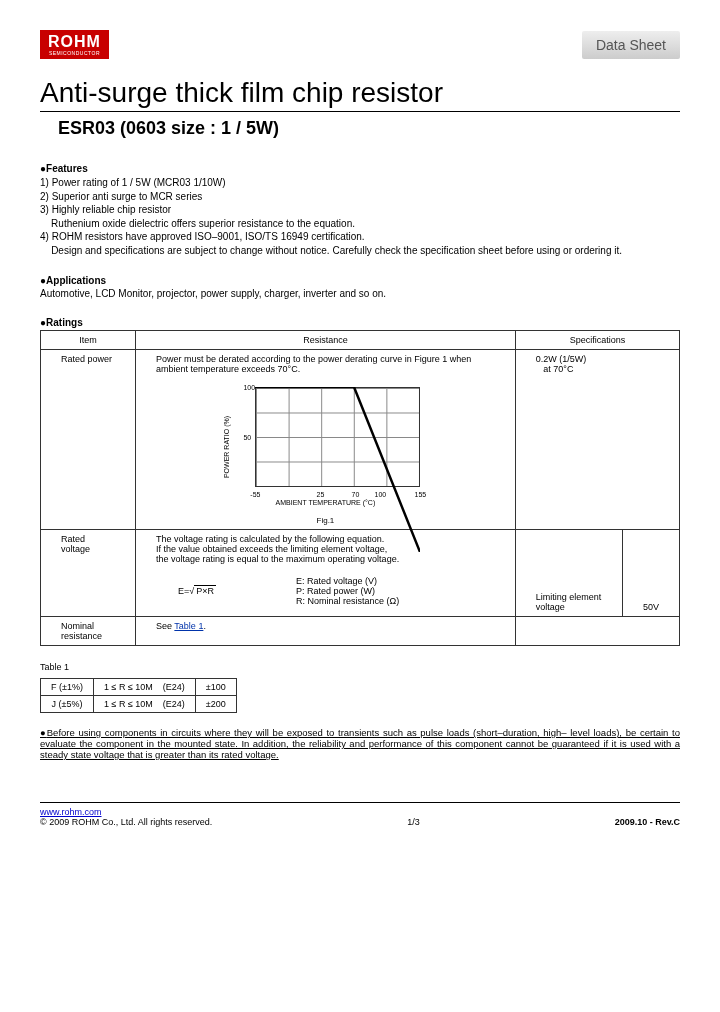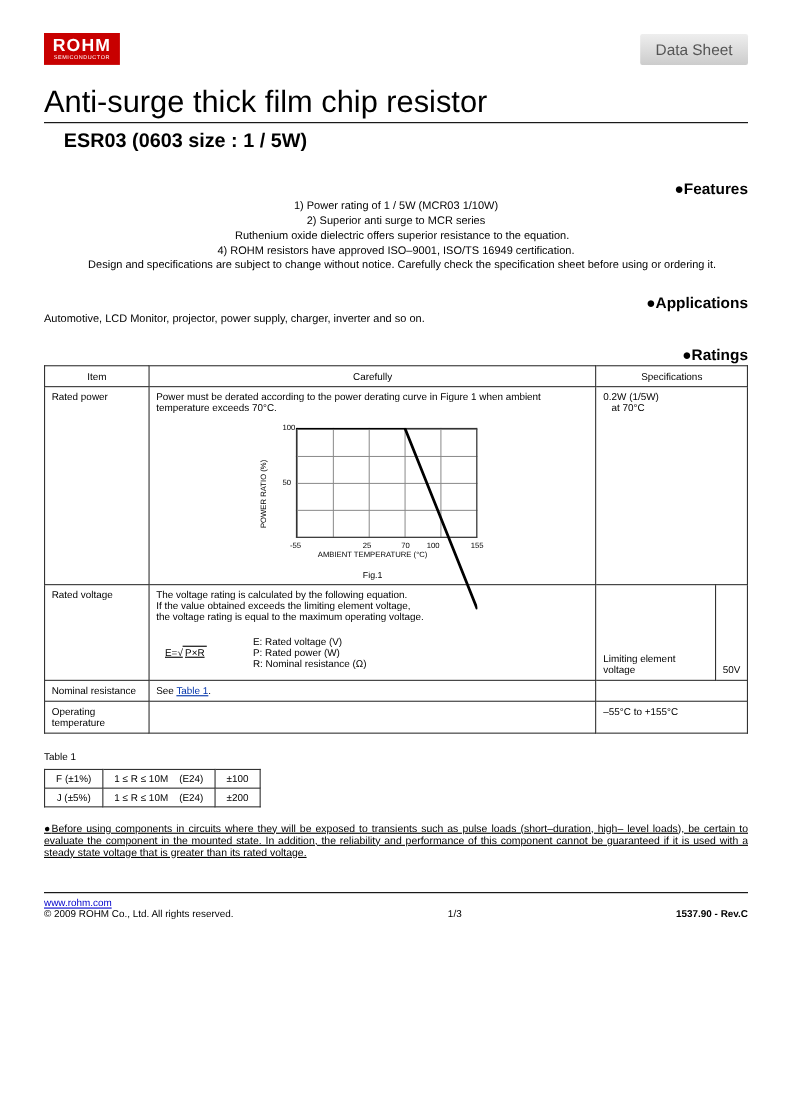--- a/index.html
+++ b/index.html
@@ -6,47 +6,47 @@
   body { font-family: Arial, sans-serif; background: #fff; width: 720px; color: #000; font-size: 10px; }
   .page { padding: 30px 40px 20px 40px; }
   .header-bar { display: flex; align-items: center; margin-bottom: 18px; gap: 31px; }
   .logo-box { background: #c80000; color: #fff; padding: 4px 8px 2px 8px; text-align: center; }
   .logo-main { font-weight: bold; font-size: 16px; letter-spacing: 1px; line-height: 1; }
   .logo-sub { font-size: 5px; letter-spacing: 0.5px; line-height: 1.4; }
   .ds-label { margin-left: auto; background: linear-gradient(to bottom, #eee, #ccc); padding: 6px 14px; font-size: 14px; color: #555; border-radius: 2px; }
   .title { font-size: 28px; font-weight: normal; margin-bottom: 2px; }
   .hr1 { border: none; border-top: 1px solid #000; margin-bottom: 6px; }
   .subtitle { font-size: 18px; font-weight: bold; margin-left: 18px; margin-bottom: 24px; }
-  .sec-head { font-size: 14px; font-weight: bold; margin-bottom: 2px; text-align: right; }
+  .sec-head { font-size: 10px; font-weight: bold; margin-bottom: 2px; }
   .bullet::before { content: "●"; }
-  .features-list { font-size: 10px; line-height: 1.35; margin-bottom: 18px; text-align: center; }
+  .features-list { font-size: 10px; line-height: 1.35; margin-bottom: 18px; }
   .apps { font-size: 10px; margin-bottom: 18px; }
   .ratings-tbl { width: 100%; border-collapse: collapse; font-size: 9px; }
-  .ratings-tbl th, .ratings-tbl td { border: 1px solid #333; padding: 4px 6px; vertical-align: top; }
+  .ratings-tbl th, .ratings-tbl td { border: 1px solid #333; padding: 4px 20px; vertical-align: top; }
   .ratings-tbl th { font-weight: normal; text-align: center; background: #fff; }
   .cond-cell { padding: 6px; }
   .chart-box { width: 200px; height: 130px; margin: 8px auto 4px auto; position: relative; }
   .chart-grid { position: absolute; left: 30px; top: 5px; right: 5px; bottom: 25px; border: 1px solid #333;
     background-size: 20% 25%, 20% 25%;
     background-image: linear-gradient(to right, #888 1px, transparent 1px), linear-gradient(to bottom, #888 1px, transparent 1px);
   }
   .derating-line { position: absolute; left: 30px; top: 5px; right: 5px; bottom: 25px; }
   .y-label { position: absolute; left: -2px; top: 50%; transform: rotate(-90deg) translateX(-50%); transform-origin: left top; font-size: 7px; white-space: nowrap; }
   .x-label { position: absolute; bottom: 6px; left: 0; right: 0; text-align: center; font-size: 7px; }
   .x-tick { position: absolute; bottom: 14px; font-size: 7px; transform: translateX(-50%); }
   .y-tick { position: absolute; left: 18px; font-size: 7px; transform: translateY(-50%); }
   .fig-cap { text-align: center; font-size: 8px; margin-top: 2px; }
   .eqbox { margin-top: 6px; }
-  .eq { display: inline-block; margin-right: 4px; text-decoration: underline; }
+  .eq { display: inline-block; margin-right: 28px; }
   .sqrt { border-top: 1px solid #000; padding: 0 2px; }
   .tbl1 { border-collapse: collapse; font-size: 9px; margin-top: 6px; }
   .tbl1 th, .tbl1 td { border: 1px solid #333; padding: 3px 10px; text-align: center; font-weight: normal; }
   .tbl1-caption { font-size: 9px; margin-top: 16px; }
   .warn { font-size: 9.5px; margin-top: 14px; text-align: justify; text-decoration: underline; }
-  .footer { display: flex; justify-content: space-between; align-items: flex-end; border-top: 1px solid #000; padding-top: 4px; margin-top: 30px; font-size: 9px; }
+  .footer { display: flex; justify-content: space-between; align-items: flex-end; border-top: 1px solid #000; padding-top: 4px; margin-top: 42px; font-size: 9px; }
   .footer a { color: #0000cc; text-decoration: underline; }
   .under { text-decoration: underline; color: #0033aa; }
   .ratings-section { margin-top: 4px; }
 </style>
 </head>
 <body>
 
 <div class="page">
   <div class="header-bar">
     <div class="logo-box">
@@ -57,35 +57,36 @@
   </div>
 
   <h1 class="title">Anti-surge thick film chip resistor</h1>
   <hr class="hr1">
   <div class="subtitle">ESR03 (0603 size : 1 / 5W)</div>
 
   <div class="sec-head"><span class="bullet"></span><span>Features</span></div>
   <div class="features-list">
     <div>1) Power rating of 1 / 5W (MCR03 1/10W)</div>
     <div>2) Superior anti surge to MCR series</div>
+    <div>3) Highly reliable chip resistor</div>
     <div style="white-space: pre;">    Ruthenium oxide dielectric offers superior resistance to the equation.</div>
     <div>4) ROHM resistors have approved ISO–9001, ISO/TS 16949 certification.</div>
     <div style="white-space: pre-wrap;">    Design and specifications are subject to change without notice. Carefully check the specification sheet before using or ordering it.</div>
   </div>
 
   <div class="sec-head"><span class="bullet"></span><span>Applications</span></div>
   <div class="apps">Automotive, LCD Monitor, projector, power supply, charger, inverter and so on.</div>
 
   <div class="sec-head ratings-section"><span class="bullet"></span><span>Ratings</span></div>
 
   <table class="ratings-tbl">
     <tbody>
         <tr>
       <th style="width:95px">Item</th>
-      <th>Carefully</th>
+      <th>Resistance</th>
       <th colspan="2" style="width:160px">Specifications</th>
     </tr>
     <tr>
       <td>Rated power</td>
       <td class="cond-cell">
         <div>Power must be derated according to the power derating curve in Figure 1 when ambient temperature exceeds 70°C.</div>
         <div class="chart-box">
           <div class="y-label">POWER RATIO (%)</div>
           <div class="chart-grid"></div>
           <svg class="derating-line" viewBox="0 0 100 100" preserveAspectRatio="none">
@@ -129,25 +130,20 @@
         </div>
       </td>
       <td style="vertical-align:bottom">Limiting element voltage</td>
       <td style="width:24px;vertical-align:bottom">50V</td>
     </tr>
     <tr>
       <td>Nominal resistance</td>
       <td>See <span class="under">Table 1</span>.</td>
       <td colspan="2"></td>
     </tr>
-    <tr>
-      <td>Operating temperature</td>
-      <td></td>
-      <td colspan="2">–55°C to +155°C</td>
-    </tr>
   </tbody>
     </table>
 
   <div class="tbl1-caption">Table 1</div>
   <table class="tbl1">
     <tbody>
     <tr>
       <td>F  (±1%)</td>
       <td style="white-space: pre;">1 ≤ R ≤ 10M    (E24)</td>
       <td>±100</td>
@@ -161,15 +157,15 @@
     </table>
 
   <div class="warn"><span class="bullet"></span><span>Before using components in circuits where they will be exposed to transients such as pulse loads (short–duration, high– level loads), be certain to evaluate the component in the mounted state. In addition, the reliability and performance of this component cannot be guaranteed if it is used with a steady state voltage that is greater than its rated voltage.</span></div>
 
   <div class="footer">
     <div>
       <a>www.rohm.com</a><br>
       <span>© 2009 ROHM Co., Ltd. All rights reserved.</span>
     </div>
     <div>1/3</div>
-    <div style="font-weight:bold">1537.90  -  Rev.C</div>
+    <div style="font-weight:bold">2009.10  -  Rev.C</div>
   </div>
 </div>
 
 </body></html>

